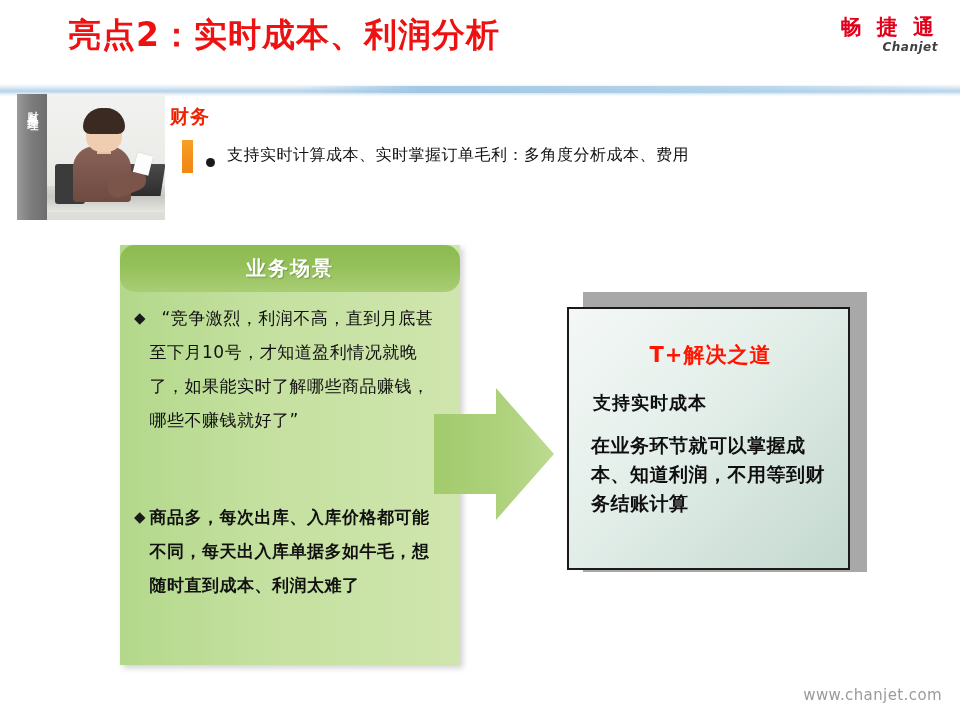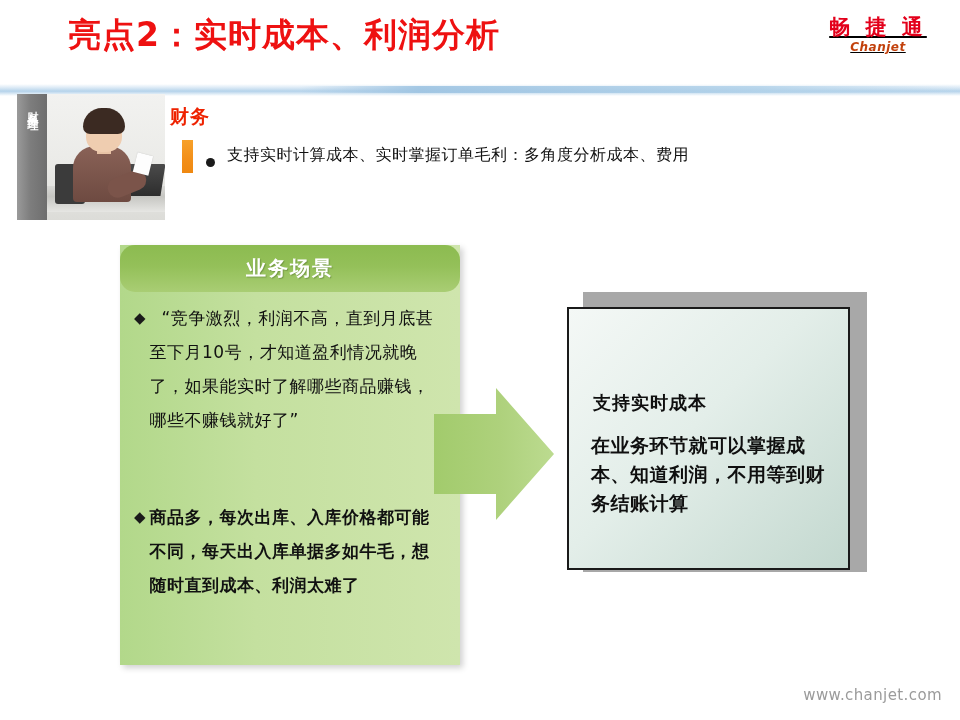--- a/index.html
+++ b/index.html
@@ -36,36 +36,35 @@
     white-space: nowrap;
     font-family: "DejaVu Sans", "Liberation Sans", sans-serif;
   }
 
   
   #logo {
     position: absolute;
     right: 22px;
     top: 16px;
     width: 120px;
-    text-align: center;
-    text-decoration: underline;
+    text-align: right;
   }
   #logo-cn {
     font-size: 21px;
     font-weight: bold;
     color: #e3001b;
     letter-spacing: 4px;
     line-height: 23px;
     white-space: nowrap;
   }
   #logo-en {
     font-size: 12px;
     font-weight: bold;
     font-style: italic;
-    color: #c2410c;
+    color: #404040;
     letter-spacing: 0.5px;
     line-height: 14px;
     margin-top: 1px;
   }
 
   
   #blue-band {
     position: absolute;
     left: 0; top: 84px;
     width: 960px; height: 12px;
@@ -399,19 +398,20 @@
         <stop offset="0%" stop-color="#a2cb6c"></stop>
         <stop offset="55%" stop-color="#aed17c"></stop>
         <stop offset="100%" stop-color="#bcdb90"></stop>
       </linearGradient>
     </defs>
     <polygon points="0,26 62,26 62,0 120,66 62,132 62,106 0,106" fill="url(#arrGrad)"></polygon>
   </svg>
 
   <div id="solution-shadow"></div>
   <div id="solution-box">
+    <div id="solution-title">T+解决之道</div>
     <div id="solution-line1">支持实时成本</div>
     <div id="solution-line2">在业务环节就可以掌握成本、知道利润，不用等到财务结账计算</div>
   </div>
 
   <div id="footer-url">www.chanjet.com</div>
 
 </div>
 
 </body></html>

